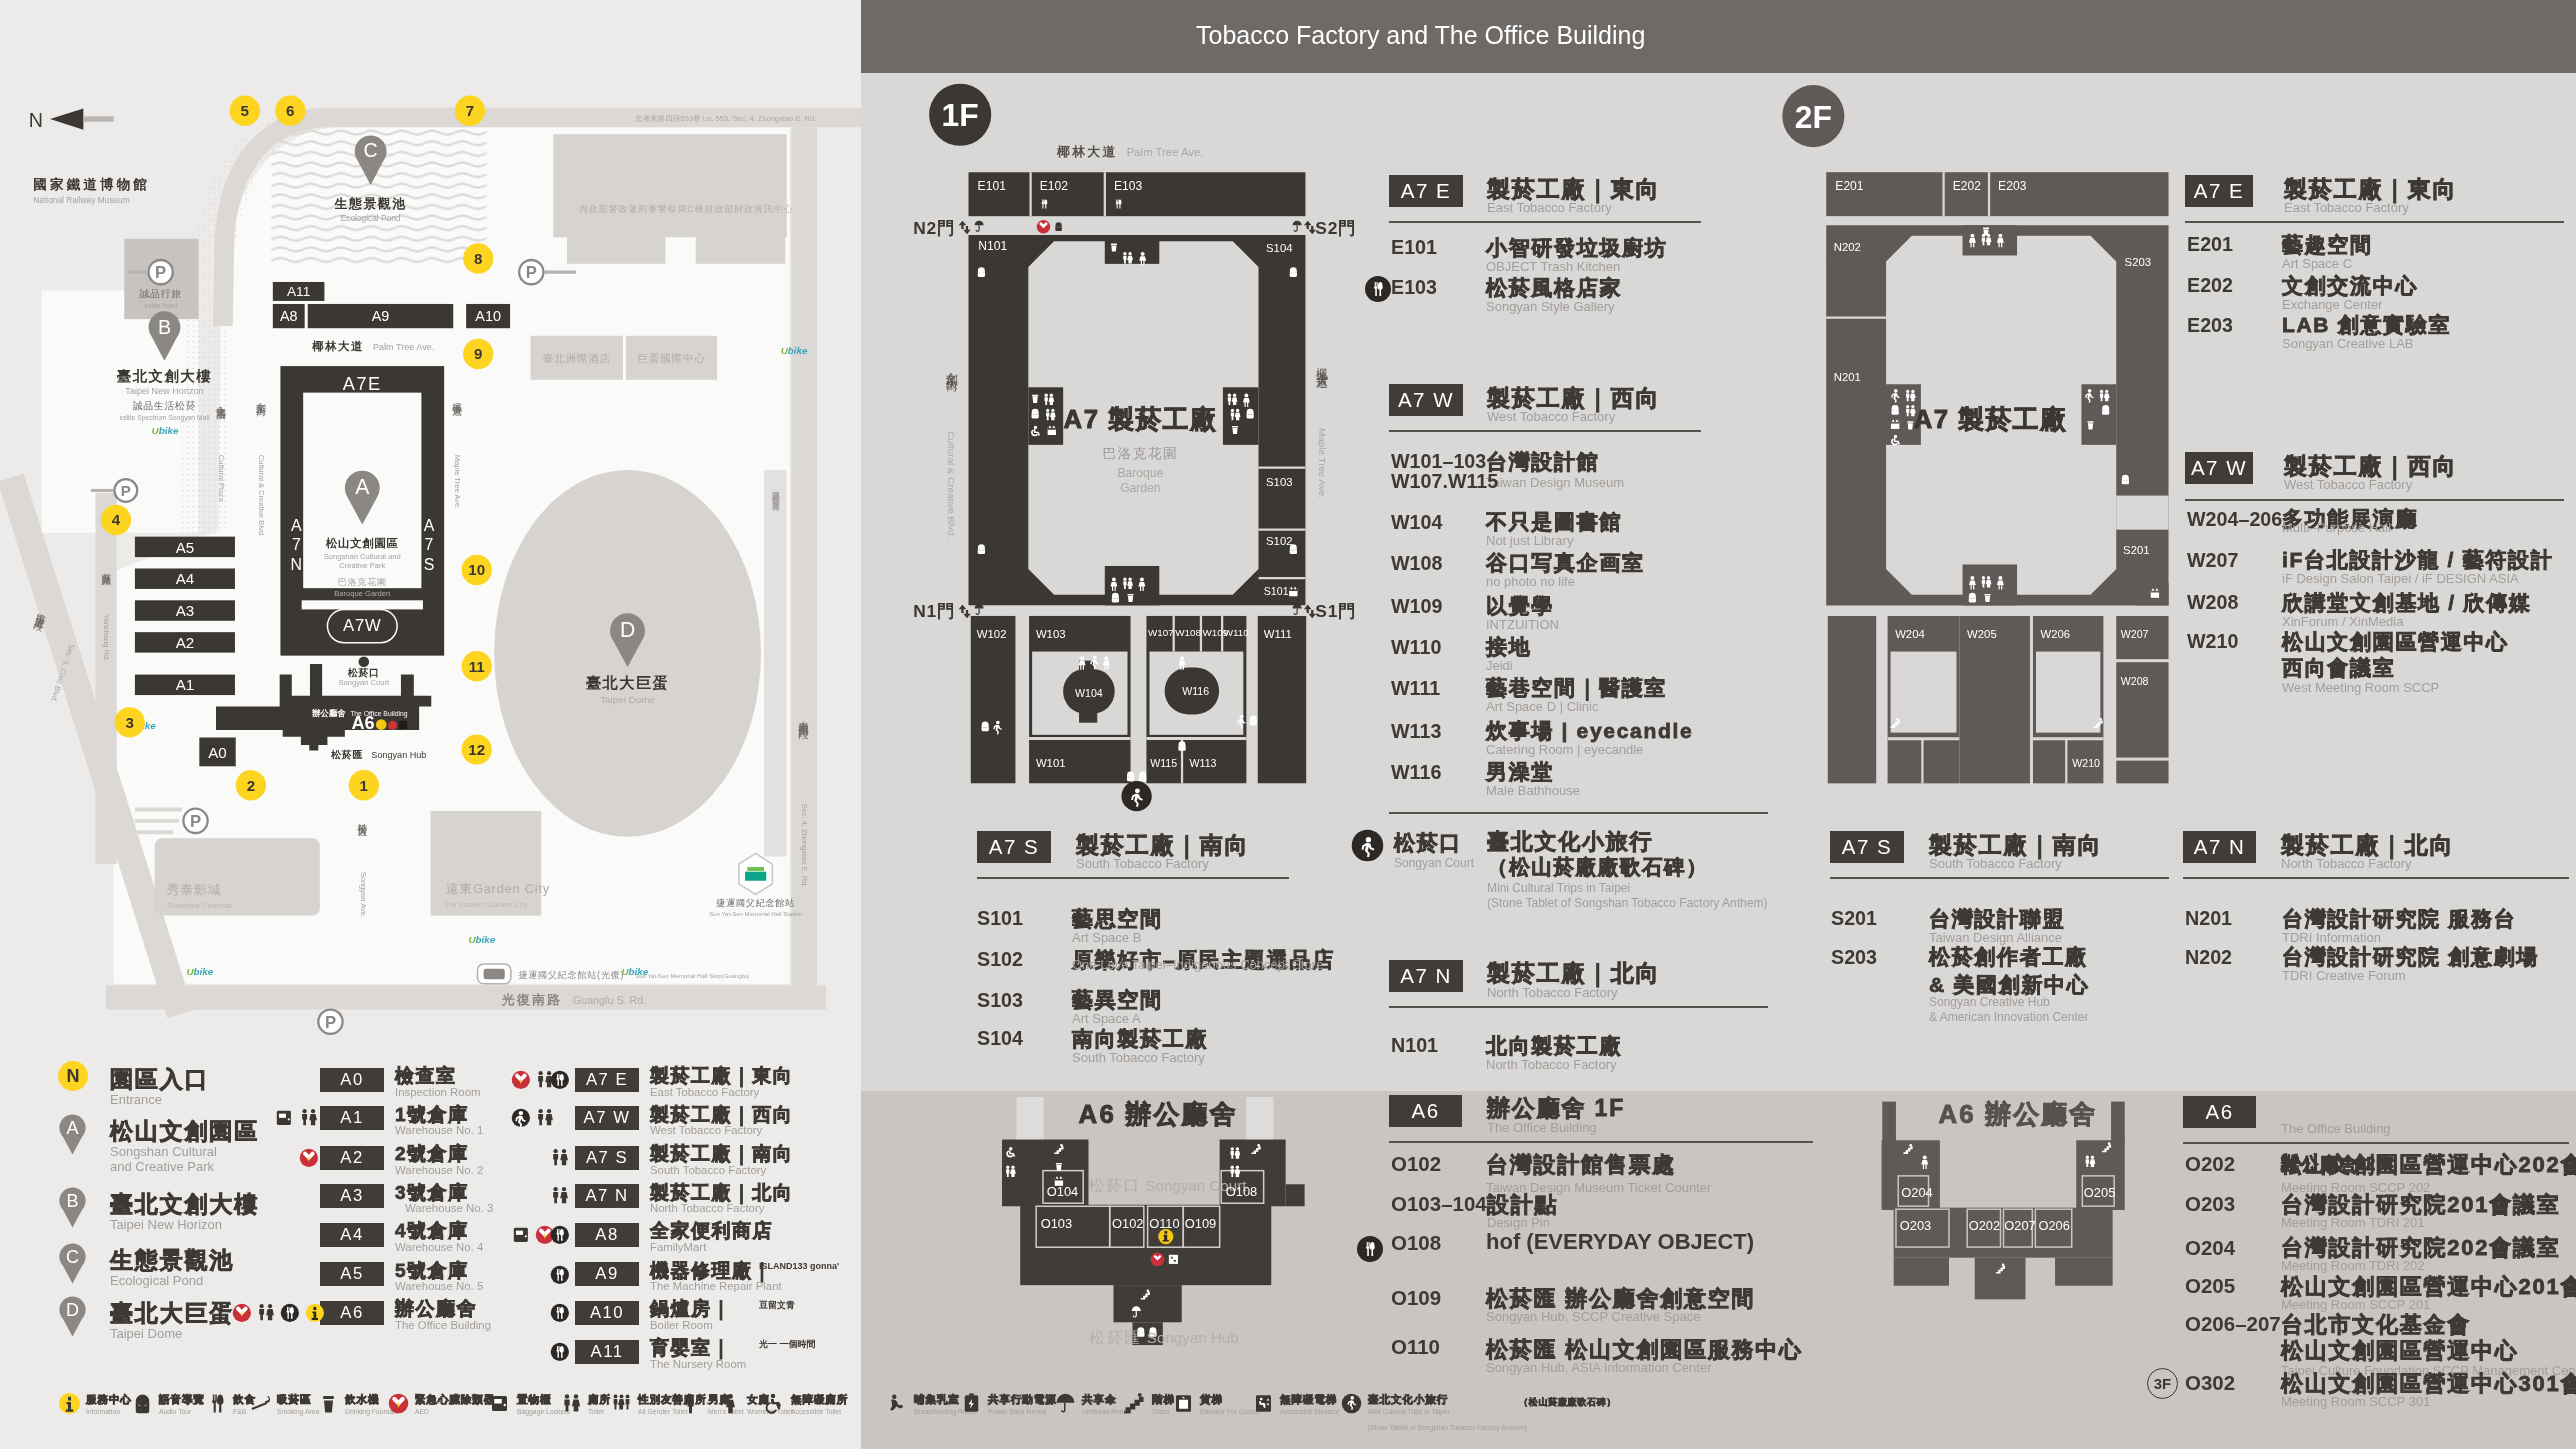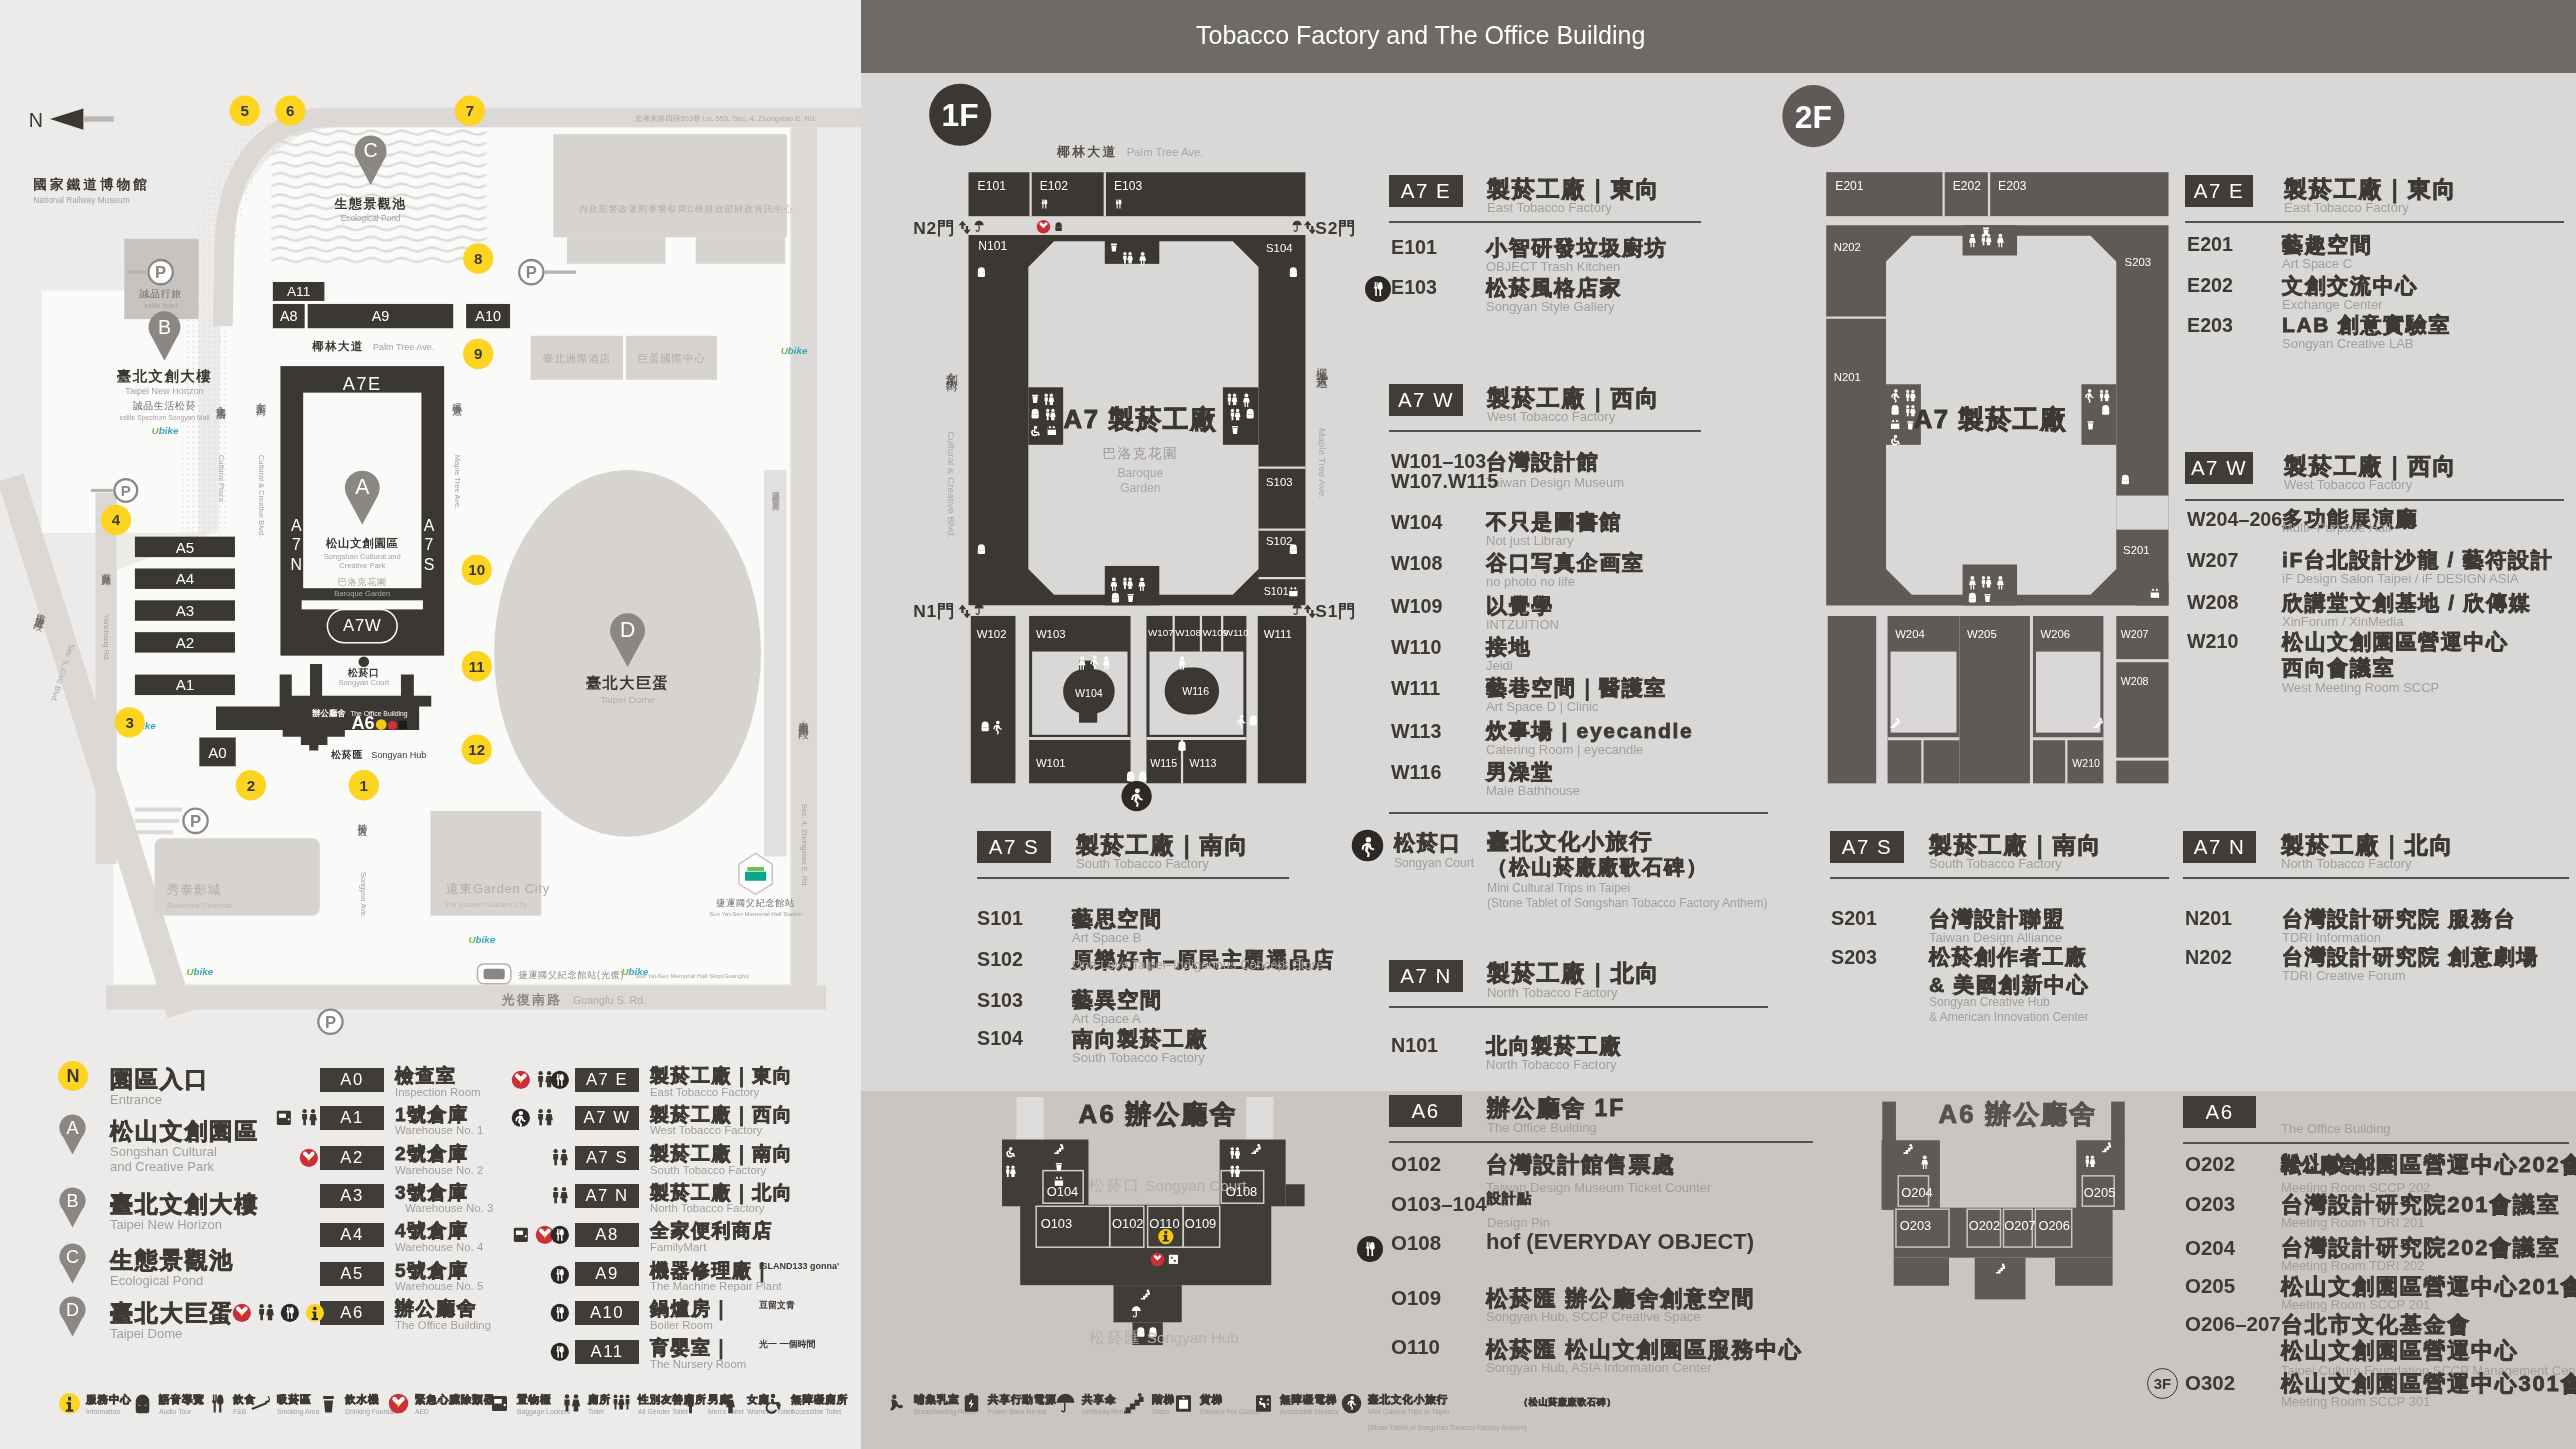--- a/index.html
+++ b/index.html
@@ -835,21 +835,21 @@
 <div class="bdg" style="left:1389px;top:1095px;width:73px;height:32px;font-size:20.5px">A6</div>
 <div class="nm cj" style="left:1487px;top:1093px;font-size:23px">辦公廳舍 1F</div>
 <div class="en" style="left:1487px;top:1120px;font-size:13px">The Office Building</div>
 <div class="dv" style="left:1389px;top:1141px;width:424px"></div>
 
 <div class="code" style="left:1391px;top:1152px;font-size:20.5px">O102</div>
 <div class="nm cj" style="left:1486px;top:1150px;font-size:22px">台灣設計館售票處</div>
 <div class="en" style="left:1486px;top:1180px;font-size:13px">Taiwan Design Museum Ticket Counter</div>
 
 <div class="code" style="left:1391px;top:1192px;font-size:20.5px">O103–104</div>
-<div class="nm cj" style="left:1487px;top:1190px;font-size:14px">設計點</div>
+<div class="nm cj" style="left:1487px;top:1190px;font-size:22px">設計點</div>
 <div class="en" style="left:1487px;top:1215px;font-size:13px">Design Pin</div>
 <svg class="abs" style="left:1357px;top:1236px" width="26" height="26" viewBox="0 0 34 34">
       <circle cx="17" cy="17" r="17" fill="#2b2826"></circle>
       <g transform="translate(17,17) scale(1.5)">
         <path d="M-3.5,-6 l0,4.5 a1.6,1.6 0 0 0 3.2,0 l0,-4.5 l-1,0 l0,4 l-0.6,0 l0,-4 l-1,0 l0,4 l-0.6,0 Z M-2.4,0 l0,6 l1.4,0 l0,-6 Z" fill="#fff"></path>
         <path d="M2,-6 c-1.8,0 -2.2,3 -2.2,4.5 c0,1.2 0.6,2 1.5,2.2 L1.2,6 l1.6,0 L2.6,0.7 c0.9,-0.2 1.5,-1 1.5,-2.2 C4.1,-3 3.8,-6 2,-6 Z" fill="#fff"></path>
       </g>
     </svg>
 
 <div class="code" style="left:1391px;top:1231px;font-size:20.5px">O108</div>

